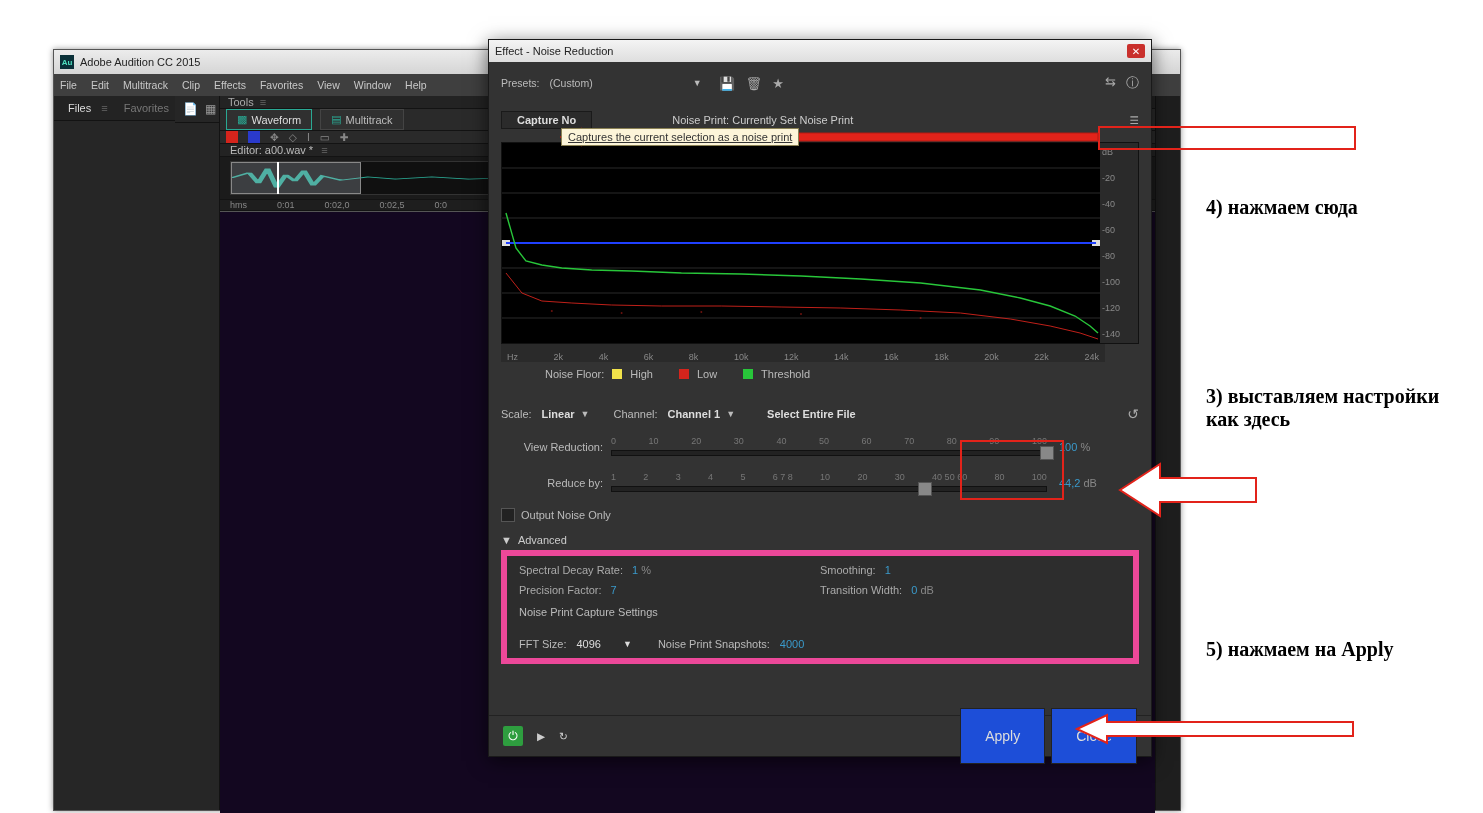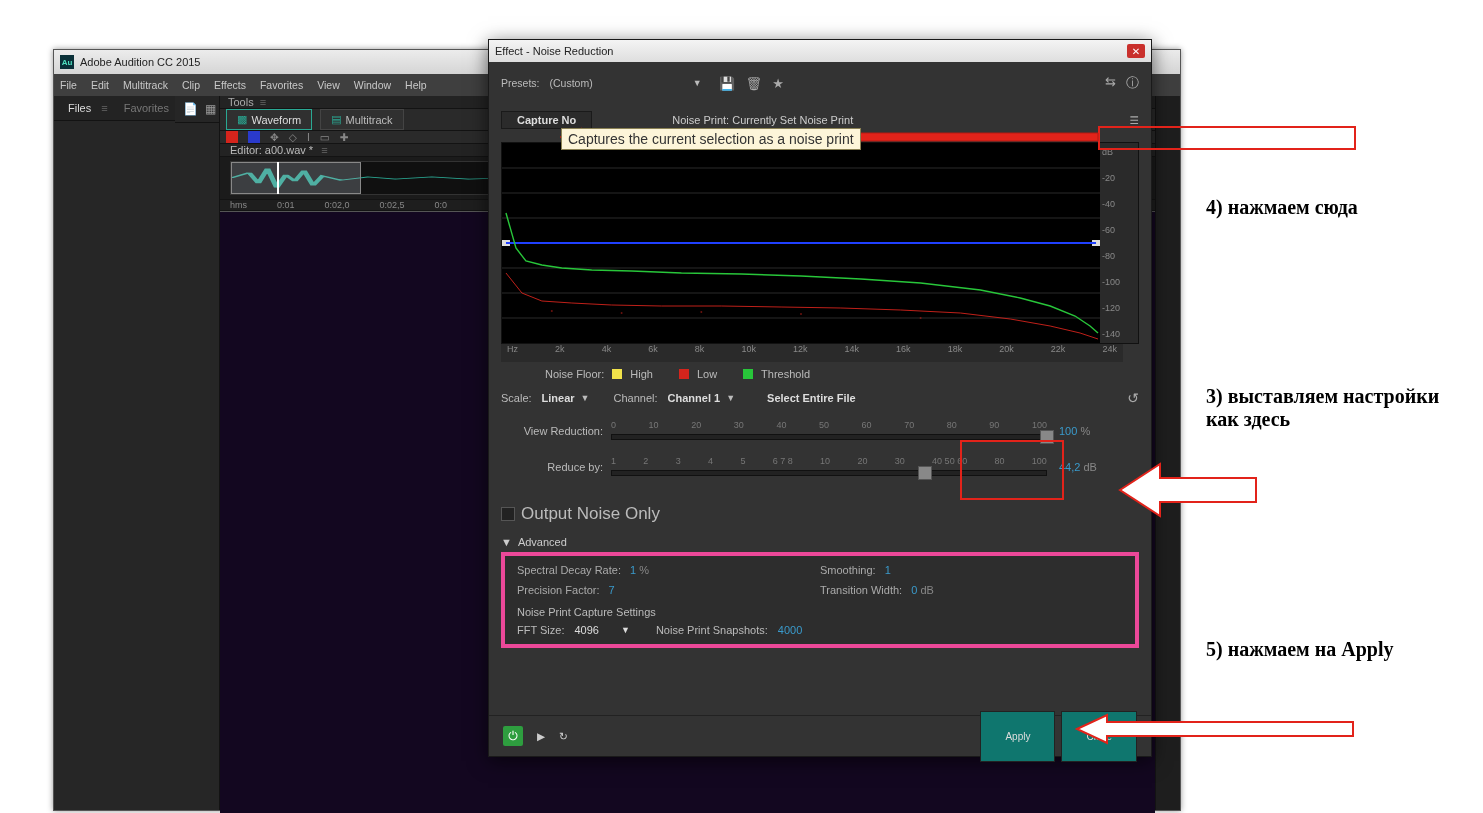--- a/index.html
+++ b/index.html
@@ -50,53 +50,53 @@
 .preset-row{display:flex;align-items:center;gap:8px;height:26px;color:#bbb;}
 .preset-row .lbl{color:#bbb;}
 .preset-sel{padding:0 2px;display:flex;align-items:center;gap:100px;}
 .chev{font-size:9px;}
 .preset-icons{margin-left:8px;display:flex;gap:10px;color:#aaa;font-size:13px;}
 .preset-right{margin-left:auto;display:flex;gap:10px;color:#aaa;font-size:13px;}
 .capture-row{height:24px;margin-top:12px;display:flex;align-items:center;position:relative;}
 .capture-btn{padding:2px 15px;background:#2b2b2b;border:1px solid #1a1a1a;color:#ddd;font-size:11px;font-weight:bold;}
 .noise-print-txt{margin-left:80px;color:#ccc;font-size:11px;}
 .hamb{margin-left:auto;color:#aaa;}
-.tooltip{position:absolute;left:60px;top:20px;background:#fdf5d9;color:#333;border:1px solid #8a8154;padding:2px 6px;font-size:14px;z-index:10;}
+.tooltip{position:absolute;left:60px;top:20px;background:#fdf5d9;color:#333;border:1px solid #8a8154;padding:2px 6px;font-size:11px;z-index:10;text-decoration:underline;}
 .spectrum{height:200px;margin-top:10px;display:flex;background:#1e1e1e;border:1px solid #111;}
 .spec-plot{flex:1;position:relative;background:#000;}
 .spec-yaxis{width:34px;display:flex;flex-direction:column;justify-content:space-between;padding:4px 2px;color:#888;font-size:9px;background:#2a2a2a;}
 .spec-yaxis div{text-align:left;}
-.spec-xaxis{height:18px;display:flex;background:#2a2a2a;margin-left:0;margin-right:16px;color:#888;font-size:9px;align-items:flex-start;justify-content:space-between;padding:0 6px;}
+.spec-xaxis{height:18px;display:flex;background:#2a2a2a;margin-left:0;margin-right:34px;color:#888;font-size:9px;align-items:flex-end;justify-content:space-between;padding:0 6px;}
 .nf-legend{display:flex;align-items:center;gap:8px;margin-top:6px;color:#bbb;font-size:11px;padding-left:44px;}
 .leg-box{width:10px;height:10px;}
-.scale-row{display:flex;align-items:center;gap:10px;margin-top:10px;color:#bbb;font-size:11px;}
+.scale-row{display:flex;align-items:center;gap:10px;margin-top:26px;color:#bbb;font-size:11px;}
 .scale-row .sel{display:flex;align-items:center;gap:6px;}
 .scale-row .rst{margin-left:auto;font-size:14px;color:#aaa;}
 .slider-row{display:flex;align-items:center;margin-top:14px;font-size:11px;}
 .slider-row .lbl{width:102px;text-align:right;padding-right:8px;color:#bbb;}
 .slider-wrap{flex:1;position:relative;height:22px;}
 .slider-ticks{display:flex;justify-content:space-between;font-size:9px;color:#777;position:absolute;top:0;left:0;right:0;}
 .slider-track{position:absolute;top:14px;left:0;right:0;height:4px;background:#222;border:1px solid #111;}
 .slider-thumb{position:absolute;top:10px;width:12px;height:12px;background:#888;border:1px solid #555;transform:translateX(-50%);}
 .value-box{width:80px;margin-left:12px;color:#3a9acb;font-size:11px;}
 .red-box{position:absolute;border:2px solid #e2231a;pointer-events:none;}
 .rb-values{left:960px;top:440px;width:100px;height:56px;}
-.chk-row{display:flex;align-items:center;gap:6px;margin-top:26px;color:#bbb;font-size:17px;}
+.chk-row{display:flex;align-items:center;gap:6px;margin-top:14px;color:#bbb;font-size:11px;}
 .chk{width:12px;height:12px;background:#222;border:1px solid #555;}
 .adv-hdr{display:flex;align-items:center;gap:6px;margin-top:12px;color:#ccc;font-size:11px;}
-.adv-body{background:#2d2d2d;border:4px solid #ec4899;padding:8px 12px;margin-top:4px;color:#bbb;font-size:11px;}
+.adv-body{background:#2d2d2d;border:6px solid #ec4899;padding:8px 12px;margin-top:4px;color:#bbb;font-size:11px;}
 .adv-grid{display:grid;grid-template-columns:1fr 1fr;row-gap:8px;}
 .adv-grid .l{text-align:right;padding-right:6px;color:#aaa;display:inline;}
 .adv-val{color:#3a9acb;}
 .capt-set{margin-top:10px;font-size:11px;color:#bbb;}
-.capt-row{display:flex;align-items:flex-start;gap:10px;margin-top:6px;}
+.capt-row{display:flex;align-items:flex-start;gap:10px;margin-top:20px;}
 .dlg-foot{height:40px;display:flex;align-items:center;padding:0 14px;border-top:1px solid #222;margin-top:auto;}
 .pwr{width:20px;height:20px;background:#2e9e3f;border-radius:2px;color:#fff;display:flex;align-items:center;justify-content:center;font-size:12px;}
 .foot-btns{margin-left:auto;display:flex;gap:6px;}
-.btn{padding:19px 24px;background:#0f766e;border:1px solid #222;color:#ddd;font-size:10px;}
+.btn{padding:19px 24px;background:#1d4ed8;border:1px solid #222;color:#ddd;font-size:14px;}
 
 
 .ann{position:absolute;font-family:'Times New Roman',serif;color:#000;font-weight:bold;font-size:20px;}
 svg.arrow{position:absolute;overflow:visible;}
 .red-outline{position:absolute;border:2px solid #e2231a;}
 </style>
 </head>
 <body>
 
 <div class="outer">

